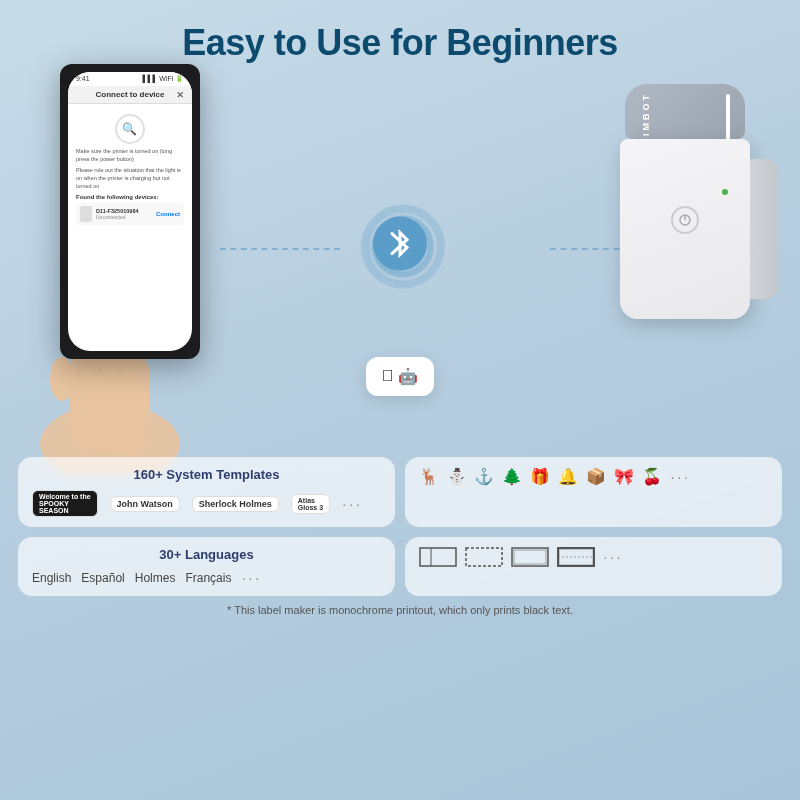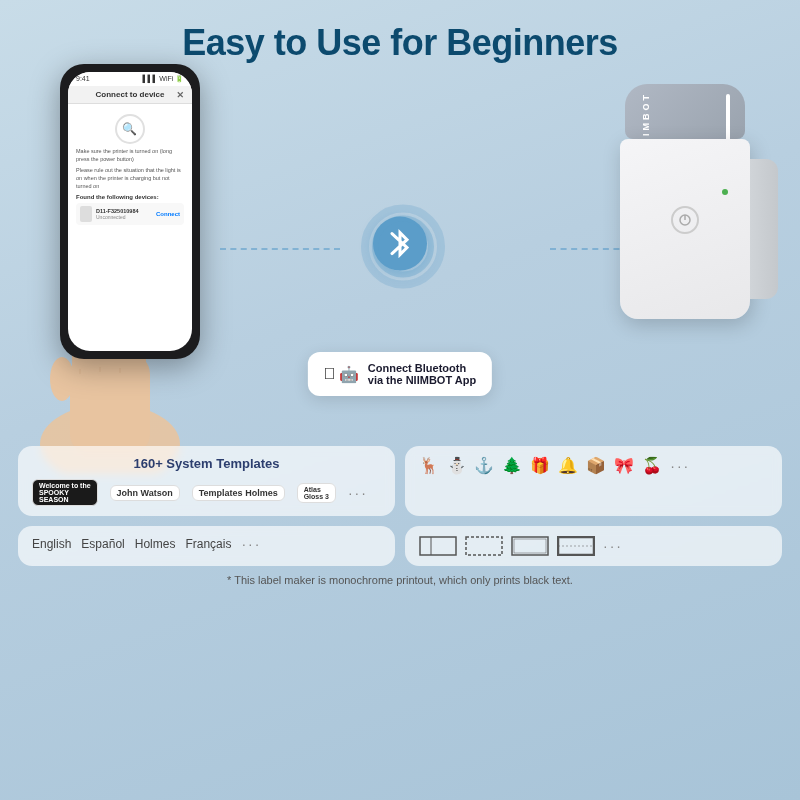--- a/index.html
+++ b/index.html
@@ -40,21 +40,21 @@
       height: 360px;
     }
 
     .phone-frame {
       position: absolute;
       top: 10px;
       left: 40px;
       width: 140px;
       height: 295px;
       background: #1c1c1e;
-      border-radius: 24px;
+      border-radius: 12px;
       padding: 8px;
       box-shadow: 0 8px 30px rgba(0,0,0,0.35);
     }
 
     .phone-screen {
       width: 100%;
       height: 100%;
       background: white;
       border-radius: 22px;
       overflow: hidden;
@@ -332,21 +332,21 @@
       border-top: 2px dashed rgba(91,157,201,0.6);
       transform: translateY(-50%);
     }
 
     
     .features-grid {
       display: grid;
       grid-template-columns: 1fr 1fr;
       gap: 10px;
       padding: 0 18px;
-      margin-top: 12px;
+      margin-top: 23px;
     }
 
     .feature-card {
       background: rgba(255,255,255,0.65);
       border-radius: 14px;
       padding: 10px 14px;
       backdrop-filter: blur(4px);
     }
 
     .feature-title {
@@ -511,21 +511,20 @@
         <path d="M5 8 L20 22 L13 29 L13 7 L20 14 L5 28" fill="none" stroke="white" stroke-width="3" stroke-linecap="round"></path>
       </svg>
     </div>
   </div>
 
   <div class="connect-box" style="position:absolute; bottom:38px; left:50%; transform:translateX(-50%);">
     <div class="connect-box-icons">
       <span class="apple-icon"></span>
       <span class="android-icon">🤖</span>
     </div>
-    <div class="connect-box-text">Connect Bluetooth<br>via the NIIMBOT App</div>
   </div>
 
   <div class="connection-line-right"></div>
 
   <div class="printer-container">
     <div class="printer-body">
 
       <div class="printer-top-cap">
         <span class="printer-brand">NIIMBOT</span>
         <div class="printer-label-slot"></div>
@@ -546,21 +545,21 @@
 
 </div>
 
 <div class="features-grid">
 
   <div class="feature-card">
     <div class="feature-title">160+ System Templates</div>
     <div class="feature-items">
       <span class="template-badge spooky">Welcome to the<br>SPOOKY<br>SEASON</span>
       <span class="template-badge">John Watson</span>
-      <span class="template-badge">Templates Holmes</span>
+      <span class="template-badge">Sherlock Holmes</span>
       <span class="template-badge" style="font-size:7px">Atlas<br>Gloss 3</span>
       <span class="dots-more">···</span>
     </div>
   </div>
 
   <div class="feature-card">
     <div class="icons-row">
       <span class="icon-symbol">🦌</span>
       <span class="icon-symbol">⛄</span>
       <span class="icon-symbol">⚓</span>
@@ -568,20 +567,21 @@
       <span class="icon-symbol">🎁</span>
       <span class="icon-symbol">🔔</span>
       <span class="icon-symbol">📦</span>
       <span class="icon-symbol">🎀</span>
       <span class="icon-symbol">🍒</span>
       <span class="dots-more">···</span>
     </div>
   </div>
 
   <div class="feature-card">
+    <div class="feature-title">30+ Languages</div>
     <div class="lang-row">
       <span class="lang-item">English</span>
       <span class="lang-item">Español</span>
       <span class="lang-item">Holmes</span>
       <span class="lang-item">Français</span>
       <span class="dots-more">···</span>
     </div>
   </div>
 
   <div class="feature-card">

